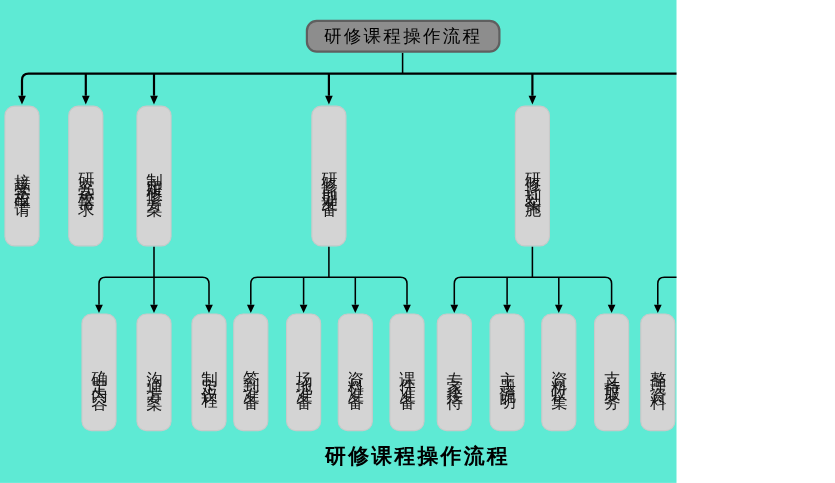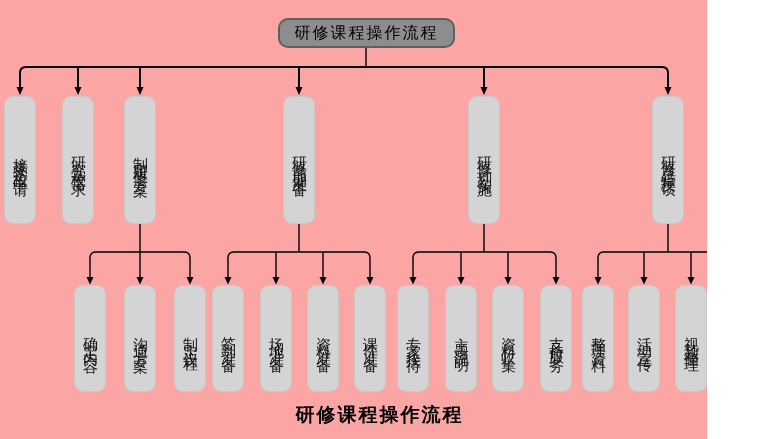--- a/index.html
+++ b/index.html
@@ -3,22 +3,22 @@
 <meta charset="utf-8">
 <style>
   html, body {
     margin: 0; padding: 0;
     width: 759px; height: 439px;
     background: #ffffff;
     font-family: "DejaVu Sans", sans-serif;
   }
   .stage {
     position: relative;
-    width: 707px; height: 439px;
-    background: #fca5a5;
+    width: 615px; height: 439px;
+    background: #5eead4;
     overflow: hidden;
   }
   svg.connectors {
     position: absolute; left: 0; top: 0;
     width: 759px; height: 439px;
   }
   .root {
     position: absolute;
     left: 278px; top: 18px; width: 177px; height: 30px;
     box-sizing: border-box;

